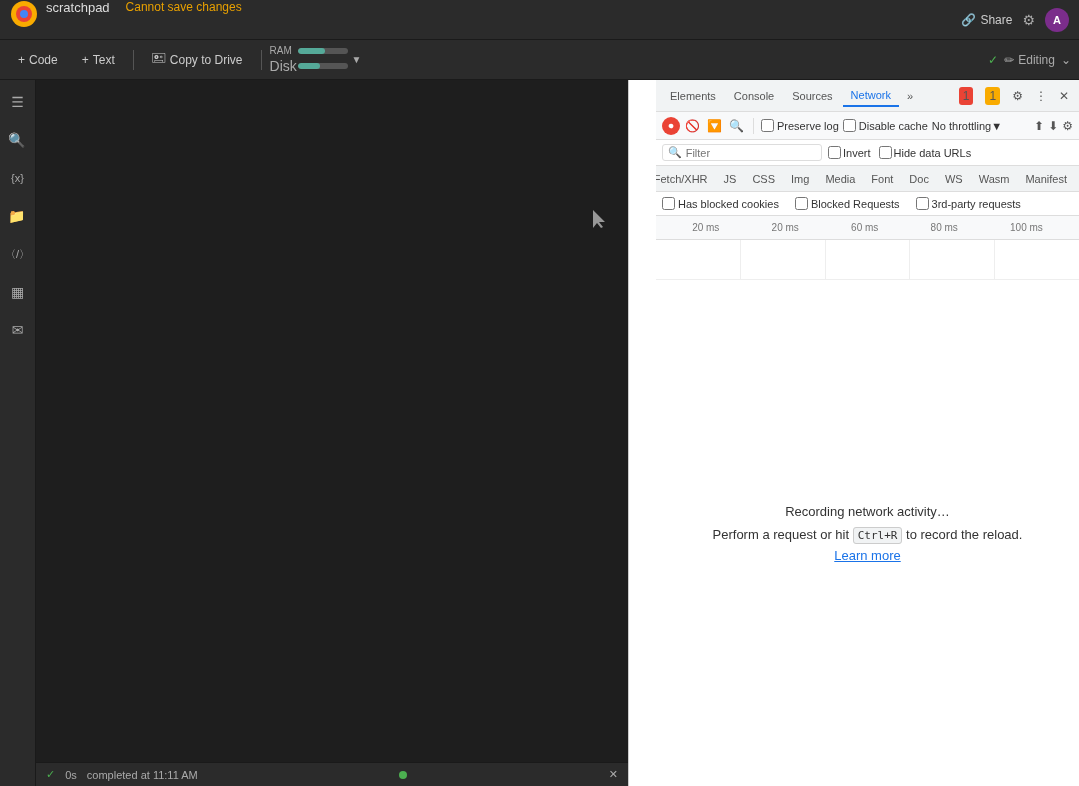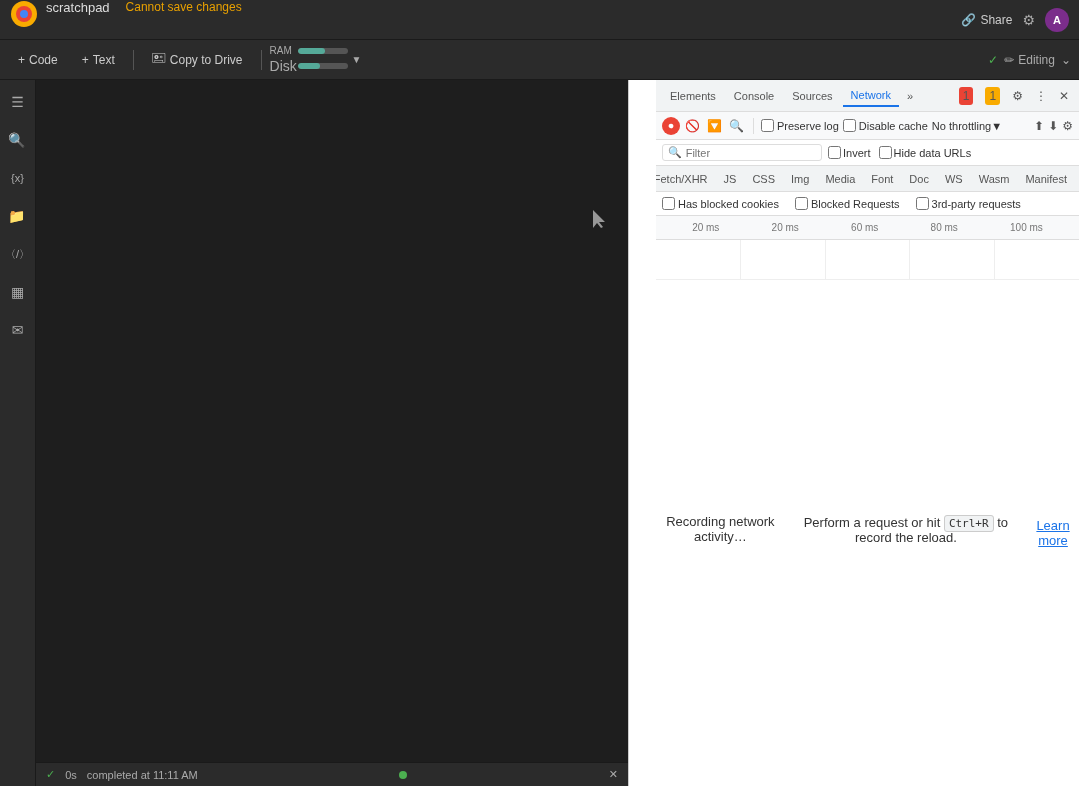--- a/index.html
+++ b/index.html
@@ -88,21 +88,21 @@
     .blocked-bar { display: flex; align-items: center; background: #fff; border-bottom: 1px solid #ddd; height: 24px; padding: 0 6px; gap: 16px; }
     .blocked-checkbox { display: flex; align-items: center; gap: 3px; font-size: 11px; color: #333; }
     .blocked-checkbox input { margin: 0; }
 
     
     .timeline-header { display: flex; background: #f8f9fa; border-bottom: 1px solid #ddd; height: 24px; }
     .timeline-labels { display: flex; flex: 1; align-items: center; justify-content: space-around; padding: 0 10px; }
     .timeline-label { font-size: 10px; color: #777; }
 
     
-    .network-content { flex: 1; display: flex; flex-direction: row; align-items: center; justify-content: center; background: #fff; text-align: center; }
+    .network-content { flex: 1; display: flex; flex-direction: column; align-items: center; justify-content: center; background: #fff; }
     .recording-text { font-size: 13px; color: #333; margin-bottom: 8px; }
     .perform-text { font-size: 13px; color: #333; margin-bottom: 6px; }
     .perform-text kbd { background: #f1f3f4; border: 1px solid #ccc; border-radius: 3px; padding: 1px 4px; font-family: monospace; font-size: 11px; }
     .learn-more { color: #1a73e8; font-size: 13px; cursor: pointer; text-decoration: underline; }
   </style>
 </head>
 <body>
 
 <div class="title-bar">
   <div class="app-logo">

